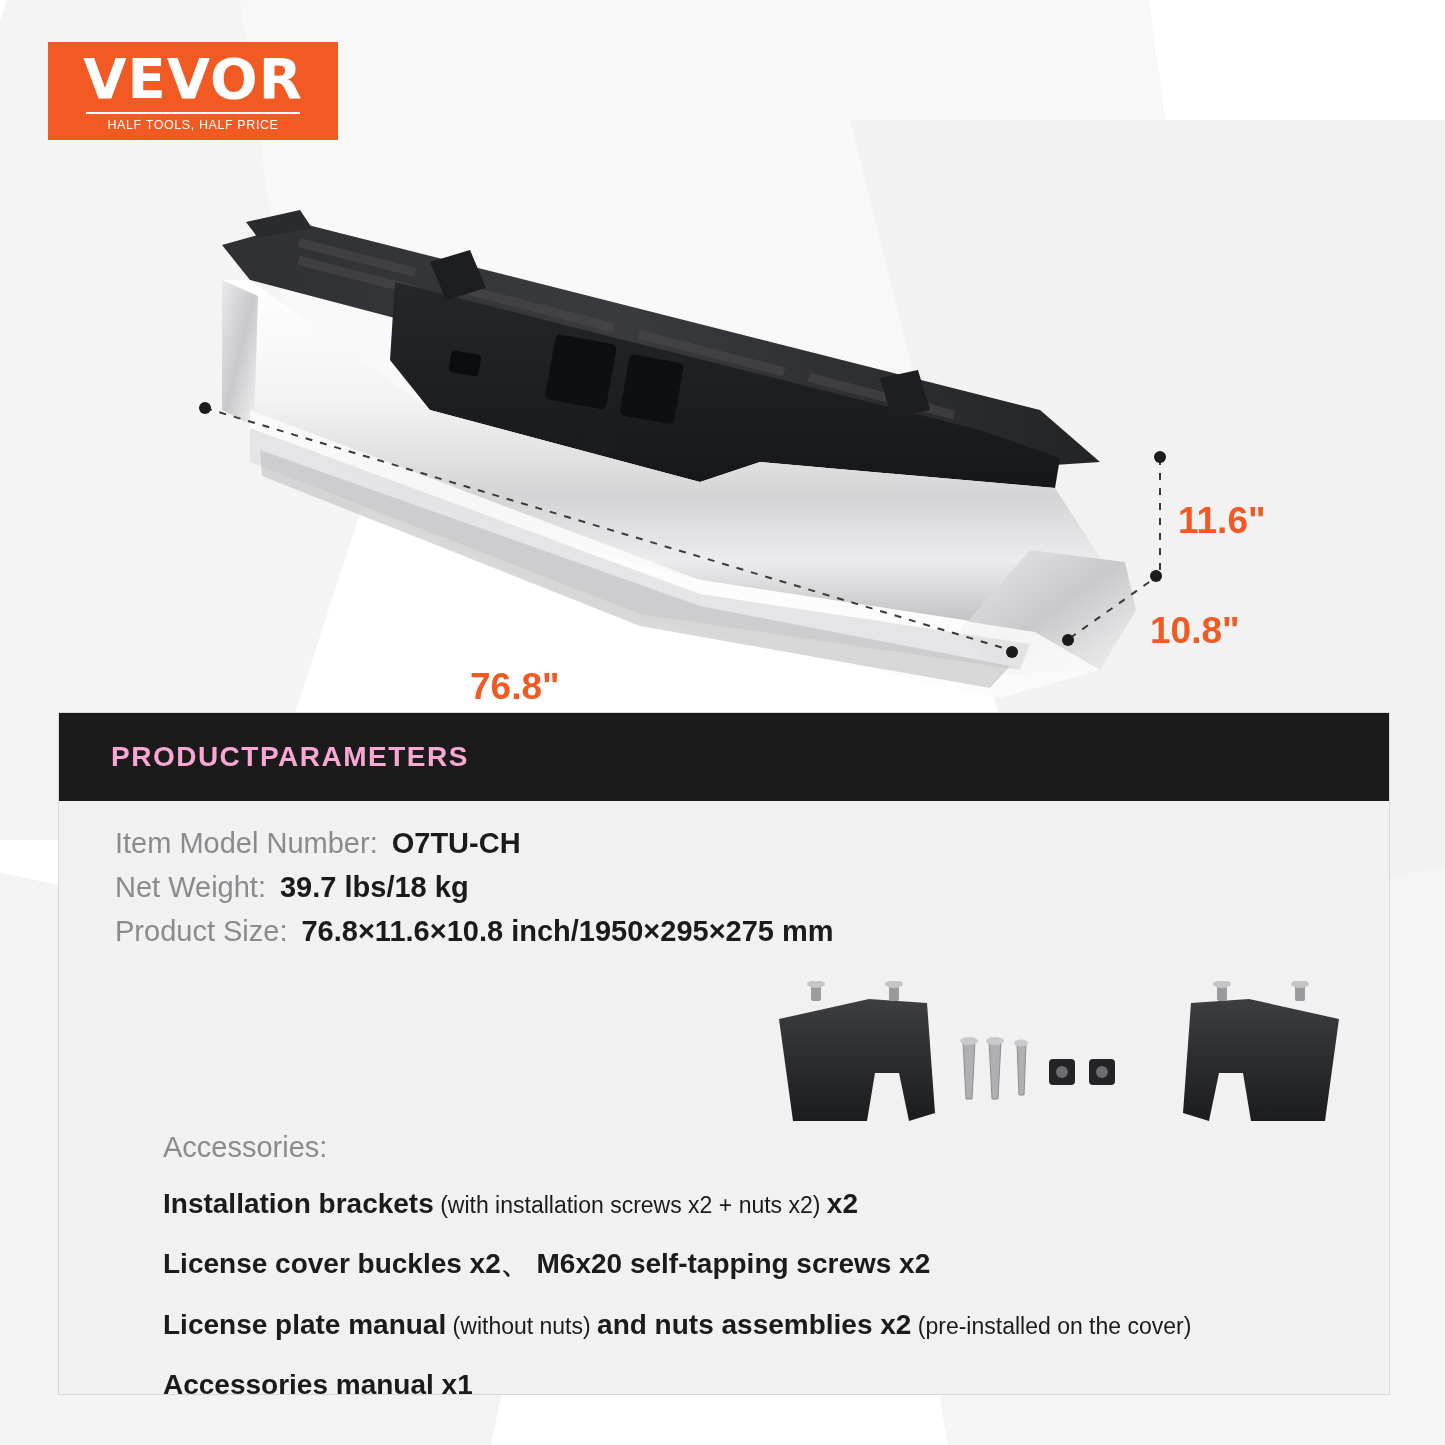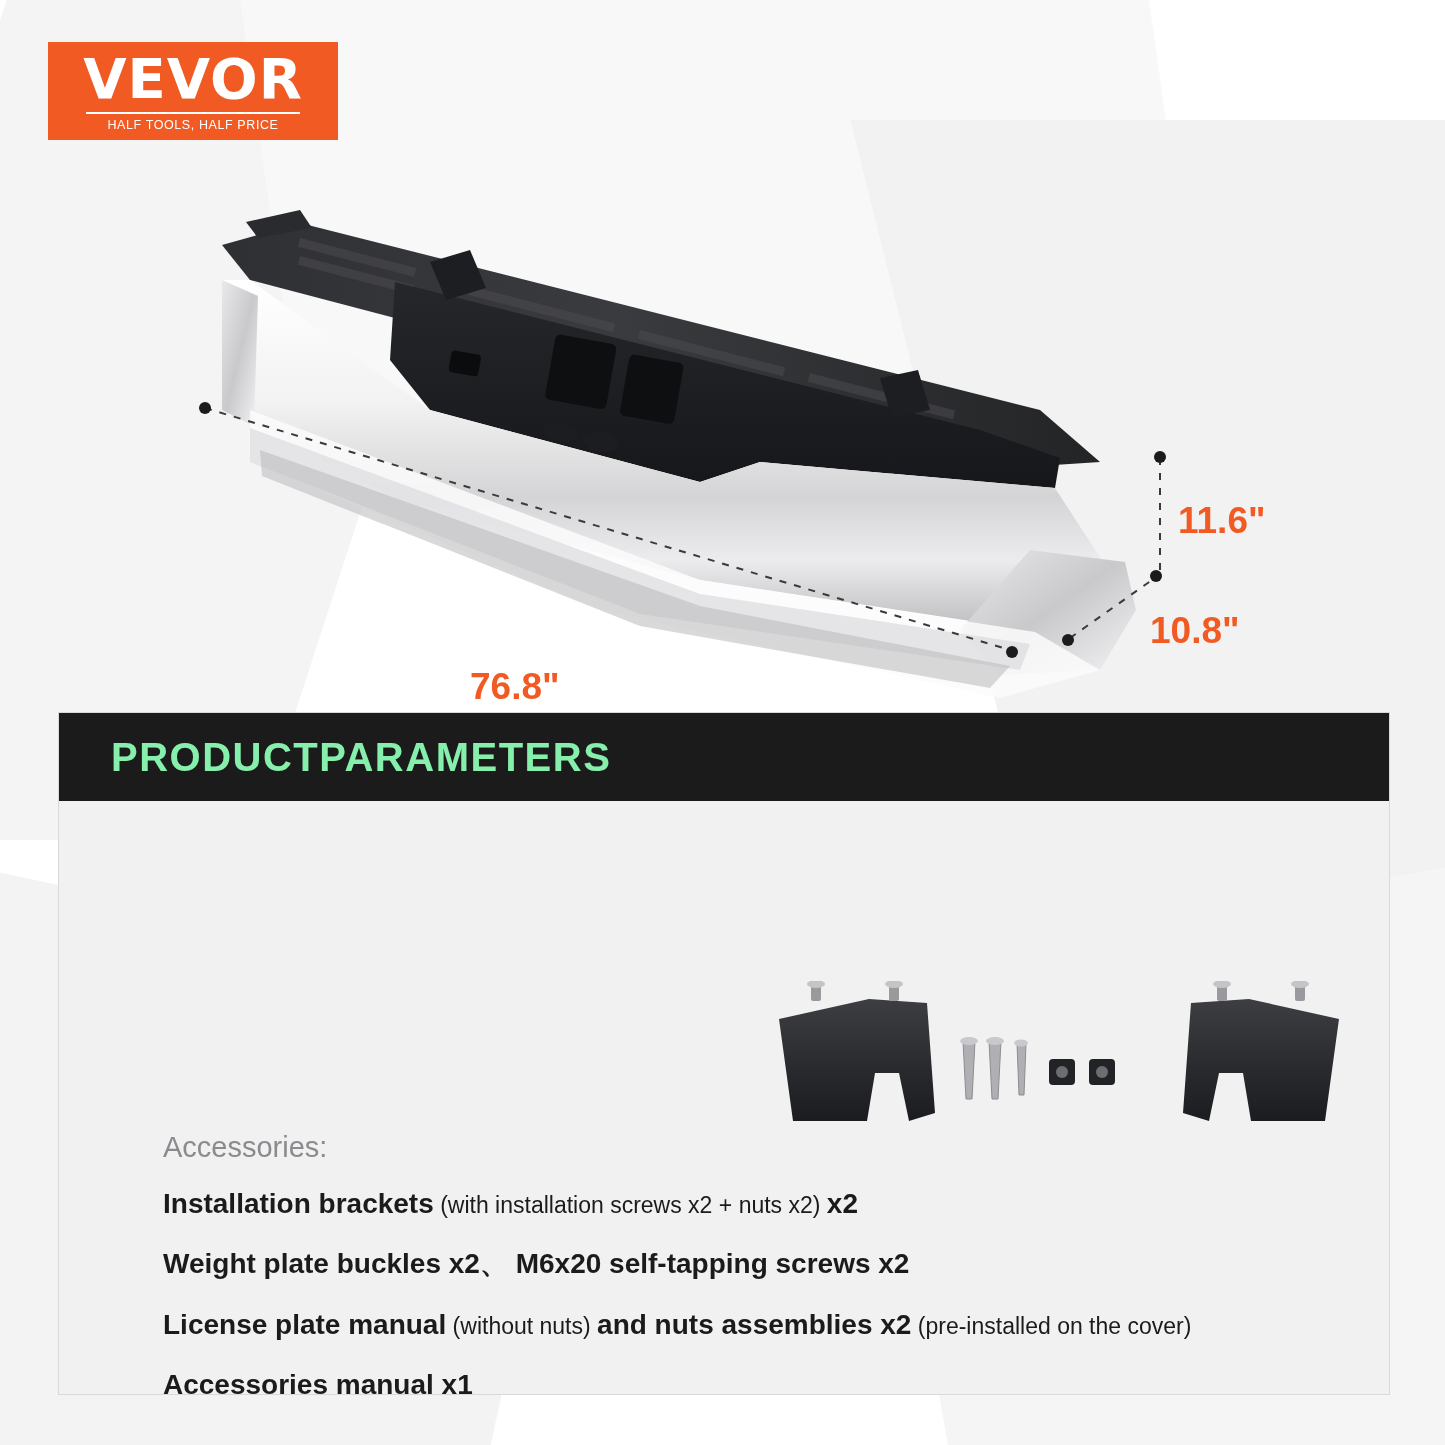--- a/index.html
+++ b/index.html
@@ -86,22 +86,22 @@
     background: #f1f1f2;
     border: 1px solid #d9d9dc;
     z-index: 5;
   }
   .params-header {
     height: 88px;
     background: #1b1b1b;
     display: flex; align-items: center;
   }
   .params-header-title {
-    color: #86efac;
-    font-size: 40px;
+    color: #f9a8d4;
+    font-size: 28px;
     font-weight: bold;
     letter-spacing: 1.5px;
     margin-left: 52px;
     font-family: "Liberation Sans", sans-serif;
   }
   .spec-list { padding: 26px 0 0 56px; }
   .spec-row {
     display: flex; align-items: baseline;
     margin-bottom: 11px;
   }
@@ -243,20 +243,34 @@
   <div class="dim-label dim-height">11.6"</div>
   <div class="dim-label dim-depth">10.8"</div>
 </div>
 
 <div class="params-card">
 
   <div class="params-header">
     <div class="params-header-title">PRODUCTPARAMETERS</div>
   </div>
 
+  <div class="spec-list">
+    <div class="spec-row">
+      <span class="spec-label">Item Model Number:</span>
+      <span class="spec-value">O7TU-CH</span>
+    </div>
+    <div class="spec-row">
+      <span class="spec-label">Net Weight:</span>
+      <span class="spec-value">39.7 lbs/18 kg</span>
+    </div>
+    <div class="spec-row">
+      <span class="spec-label">Product Size:</span>
+      <span class="spec-value">76.8×11.6×10.8 inch/1950×295×275 mm</span>
+    </div>
+  </div>
 
   <div class="acc-art">
     <svg width="620" height="160" viewBox="0 0 620 160">
       <defs>
         <linearGradient id="brkt" x1="0" y1="0" x2="0" y2="1">
           <stop offset="0%" stop-color="#3d3e41"></stop>
           <stop offset="55%" stop-color="#2a2b2e"></stop>
           <stop offset="100%" stop-color="#1b1c1f"></stop>
         </linearGradient>
       </defs>
@@ -299,21 +313,21 @@
   </div>
 
   <div class="acc-block">
     <div class="acc-title">Accessories:</div>
 
     <div class="acc-line">
       <span>Installation brackets</span><span class="light"> (with installation screws x2 + nuts x2) </span><span>x2</span>
     </div>
 
     <div class="acc-line">
-      <span>Weight plate buckles x2、 M6x20 self-tapping screws x2</span>
+      <span>License cover buckles x2、 M6x20 self-tapping screws x2</span>
     </div>
 
     <div class="acc-line">
       <span>License plate manual</span><span class="light"> (without nuts) </span><span>and nuts assemblies x2</span><span class="light"> (pre-installed on the cover)</span>
     </div>
 
     <div class="acc-line">
       <span>Accessories manual x1</span>
     </div>
   </div>

